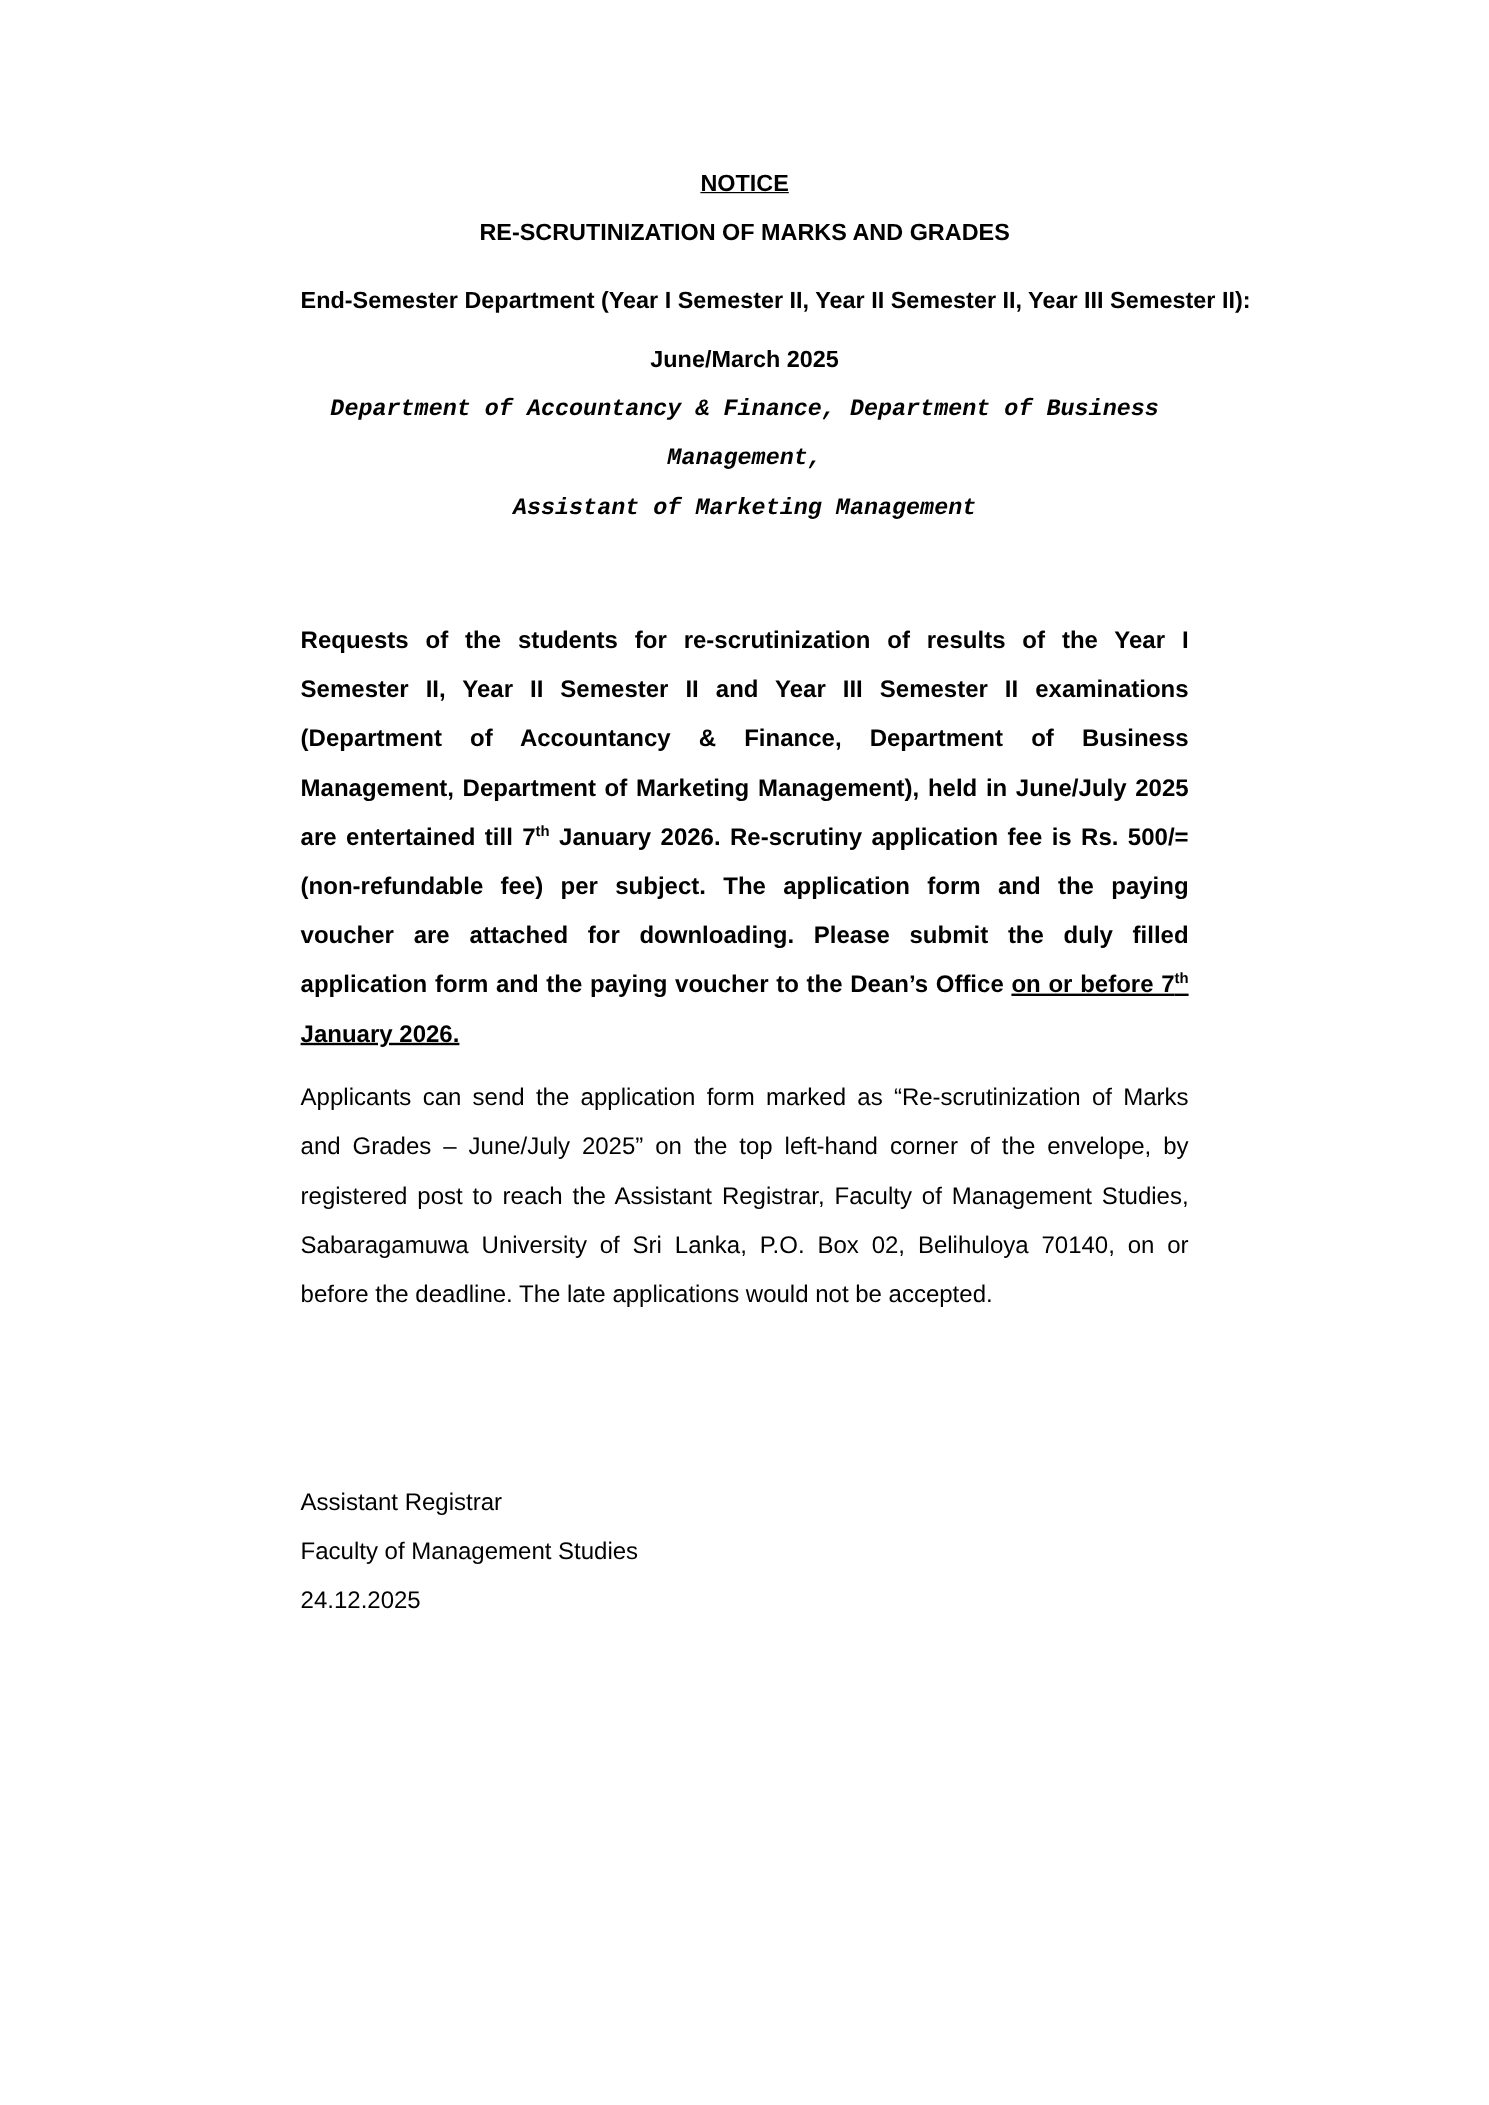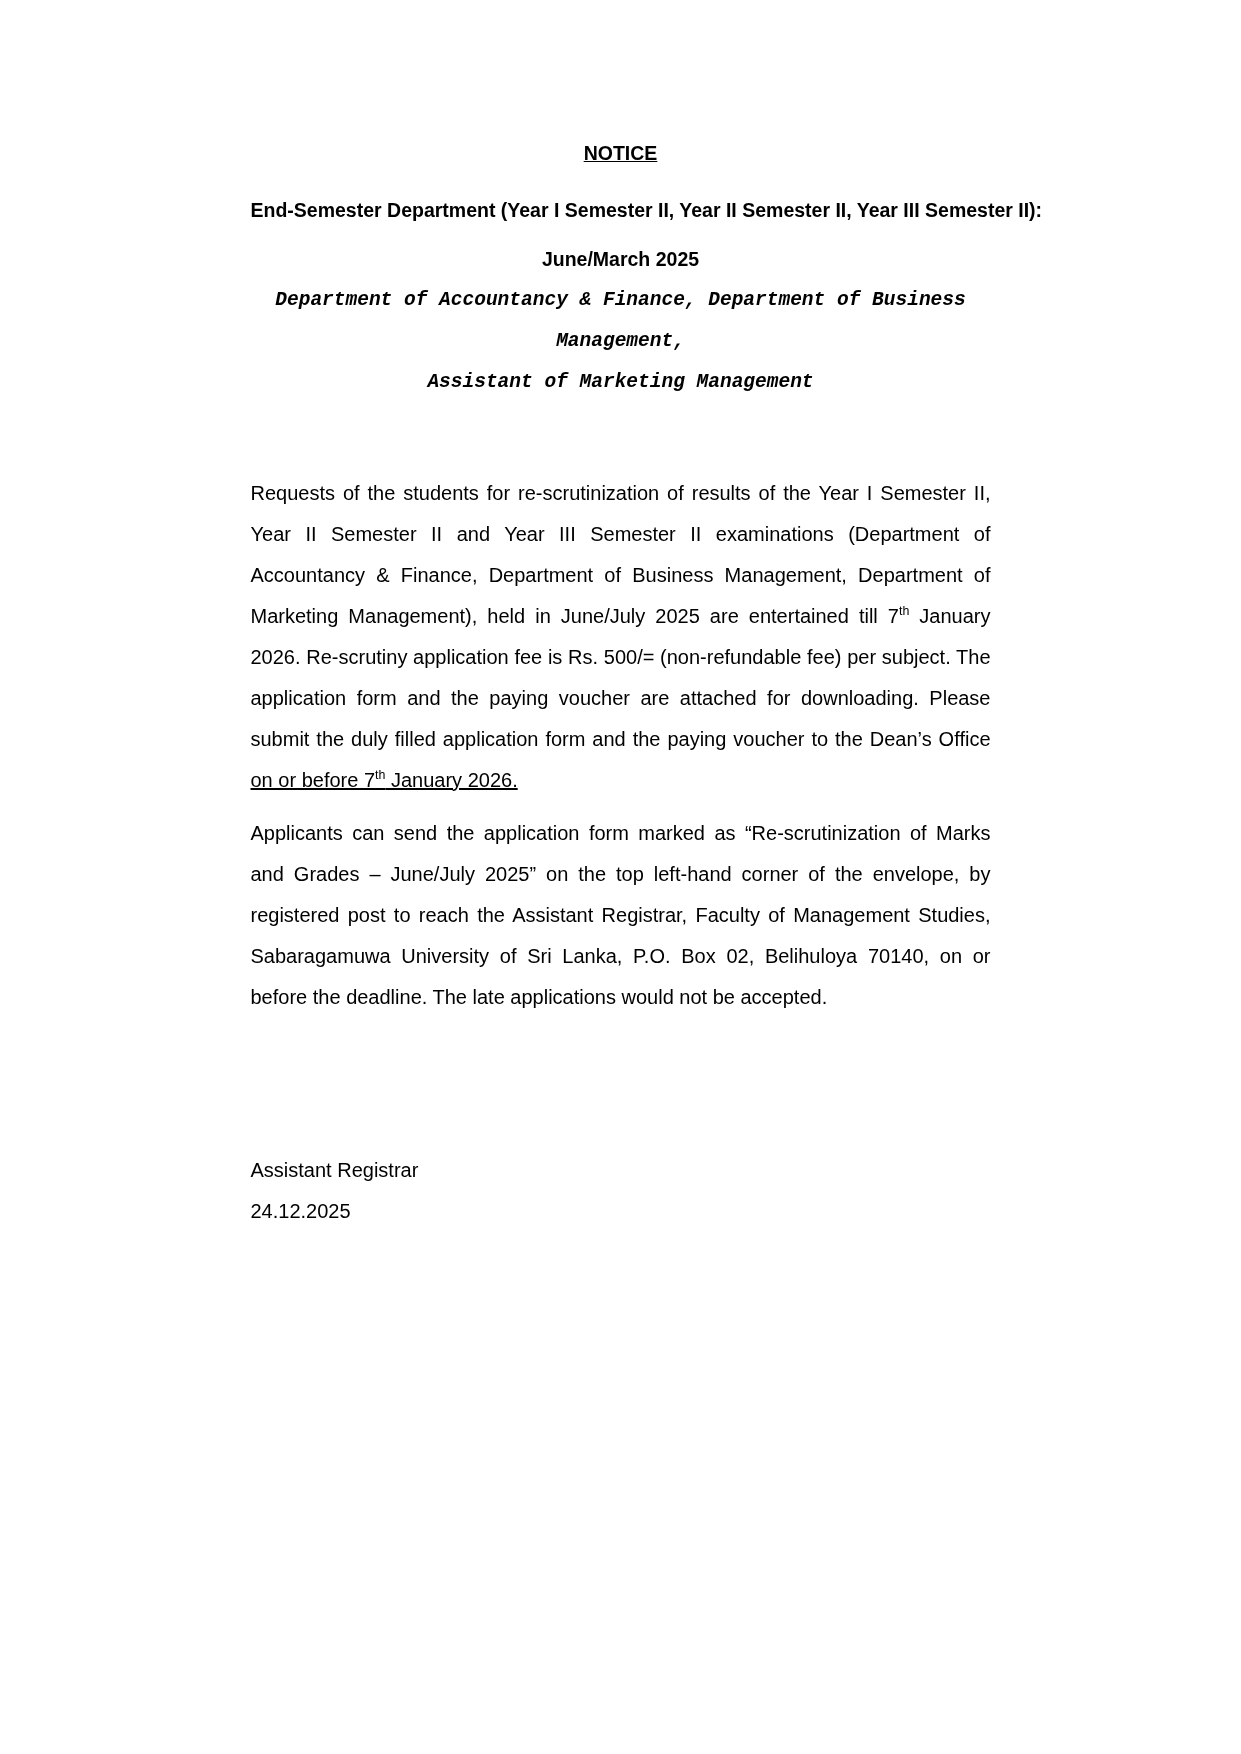--- a/index.html
+++ b/index.html
@@ -36,42 +36,44 @@
   .session-line {
     margin-top: 8px;
   }
   .italic {
     font-style: italic;
     font-family: Liberation Mono, monospace;
   }
   .body-p {
     text-align: justify;
   }
-  .p1 { margin: 70px 0 0 0; }
+  .p1 { margin: 70px 0 0 0; font-weight: bold; }
   .p2 { margin: 12px 0 0 0; }
   .u  { text-decoration: underline; }
   sup {
     font-size: 0.62em;
     line-height: 0;
     vertical-align: super;
   }
   .signature { margin-top: 132px; }
   .sig-line  { margin: 0; }
 </style>
 </head>
 <body>
 
 <div class="page">
   <p class="h doc-title">NOTICE</p>
+  <p class="h">RE-SCRUTINIZATION OF MARKS AND GRADES</p>
   <p class="h exam-line">End-Semester Department (Year I Semester II, Year II Semester II, Year III Semester II):</p>
   <p class="h session-line">June/March 2025</p>
   <p class="h italic">Department of Accountancy &amp; Finance, Department of Business Management,</p>
   <p class="h italic">Assistant of Marketing Management</p>
 
   <p class="body-p p1"><span>Requests of the students for re-scrutinization of results of the Year I Semester II, Year II Semester II and Year III Semester II examinations (Department of Accountancy &amp; Finance, Department of Business Management, Department of Marketing Management), held in June/July 2025 are entertained till 7</span><span><sup>th</sup></span><span> January 2026. Re-scrutiny application fee is Rs. 500/= (non-refundable fee) per subject. The application form and the paying voucher are attached for downloading. Please submit the duly filled application form and the paying voucher to the Dean’s Office </span><span class="u">on or before 7</span><span class="u"><sup>th</sup></span><span class="u"> January 2026.</span></p>
 
   <p class="body-p p2">Applicants can send the application form marked as “Re-scrutinization of Marks and Grades – June/July 2025” on the top left-hand corner of the envelope, by registered post to reach the Assistant Registrar, Faculty of Management Studies, Sabaragamuwa University of Sri Lanka, P.O. Box 02, Belihuloya 70140, on or before the deadline. The late applications would not be accepted.</p>
 
   <div class="signature">
     <p class="sig-line">Assistant Registrar</p>
+    <p class="sig-line">Faculty of Management Studies</p>
     <p class="sig-line">24.12.2025</p>
   </div>
 </div>
 
 </body></html>

